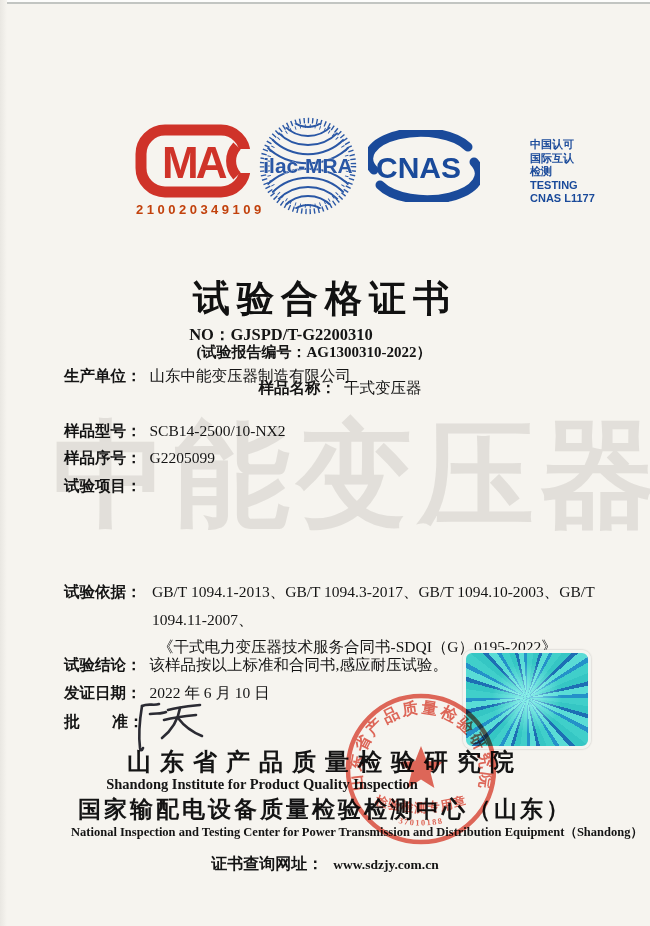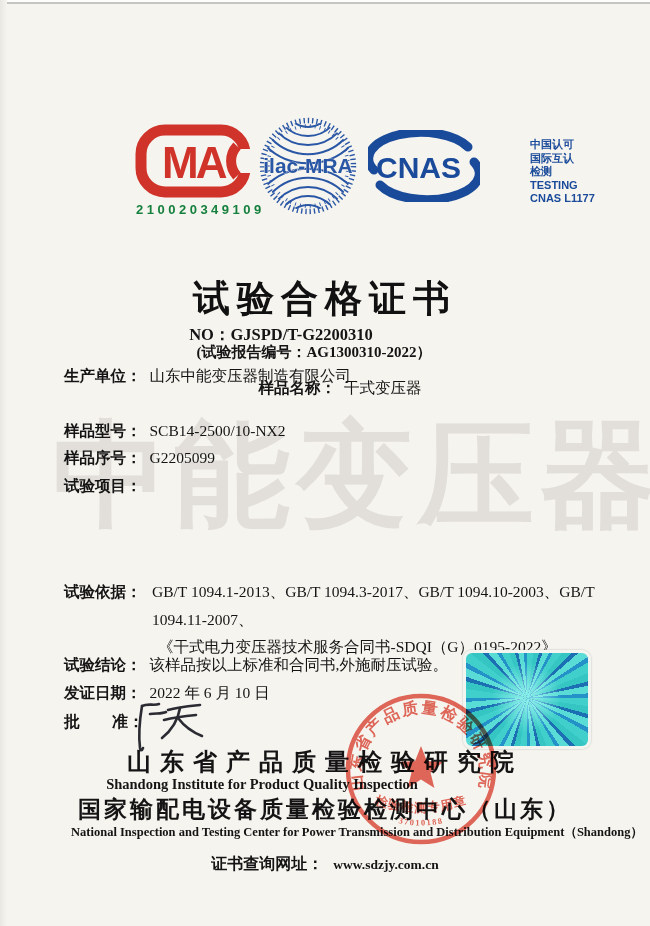--- a/index.html
+++ b/index.html
@@ -10,21 +10,21 @@
     color:#141414;
   }
   .abs{position:absolute;}
   
   .edge-top{left:0;top:2px;width:650px;height:2px;background:#c2c5c2;}
   .edge-top2{left:0;top:0;width:650px;height:2px;background:#fdfdfc;}
   .edge-left{left:0;top:0;width:7px;height:926px;background:linear-gradient(90deg,#e9e7e2,#f6f4ef);}
 
   
   .cma-box{left:134px;top:122px;width:120px;height:98px;}
-  .cma-number{left:136px;top:202px;width:130px;color:#15803d;font-weight:bold;
+  .cma-number{left:136px;top:202px;width:130px;color:#c2410c;font-weight:bold;
     font-family:"Liberation Sans",sans-serif;font-size:13px;letter-spacing:3.5px;}
   .ilac-box{left:258px;top:114px;width:100px;height:104px;}
   .cnas-box{left:368px;top:130px;width:112px;height:72px;}
   .cnas-side{left:486px;top:138px;width:110px;font-family:Liberation Sans, sans-serif;margin-left:44px;}
   .cnas-side div{line-height:13.5px;font-size:11px;font-weight:bold;color:#1a4a9a;}
 
   
   .cert-title{left:0;top:274px;width:650px;text-align:center;font-size:37px;font-weight:bold;
     letter-spacing:7px;color:#111;}
   .cert-no{left:0;top:324px;width:562px;text-align:center;font-size:16.5px;font-weight:bold;}
@@ -159,21 +159,21 @@
 
 <div class="abs field row-basis">
   <span class="lbl">试验依据：</span>
   <span class="basis-lines">
     <div>GB/T 1094.1-2013、GB/T 1094.3-2017、GB/T 1094.10-2003、GB/T 1094.11-2007、</div>
     <div>《干式电力变压器技术服务合同书-SDQI（G）0195-2022》</div>
   </span>
 </div>
 
 <div class="abs field row-conclusion">
-  <span class="lbl">试验结论：</span><span class="val">该样品按以上标准和合同书,外施耐压试验。</span>
+  <span class="lbl">试验结论：</span><span class="val">该样品按以上标准和合同书,感应耐压试验。</span>
 </div>
 <div class="abs field row-date">
   <span class="lbl">发证日期：</span><span class="val">2022 年 6 月 10 日</span>
 </div>
 <div class="abs field row-approve">
   <span class="lbl">批　　准：</span>
 </div>
 
 <svg class="abs signature" viewBox="0 0 90 56">
   <g fill="none" stroke="#2b2b33" stroke-width="2.6" stroke-linecap="round">

